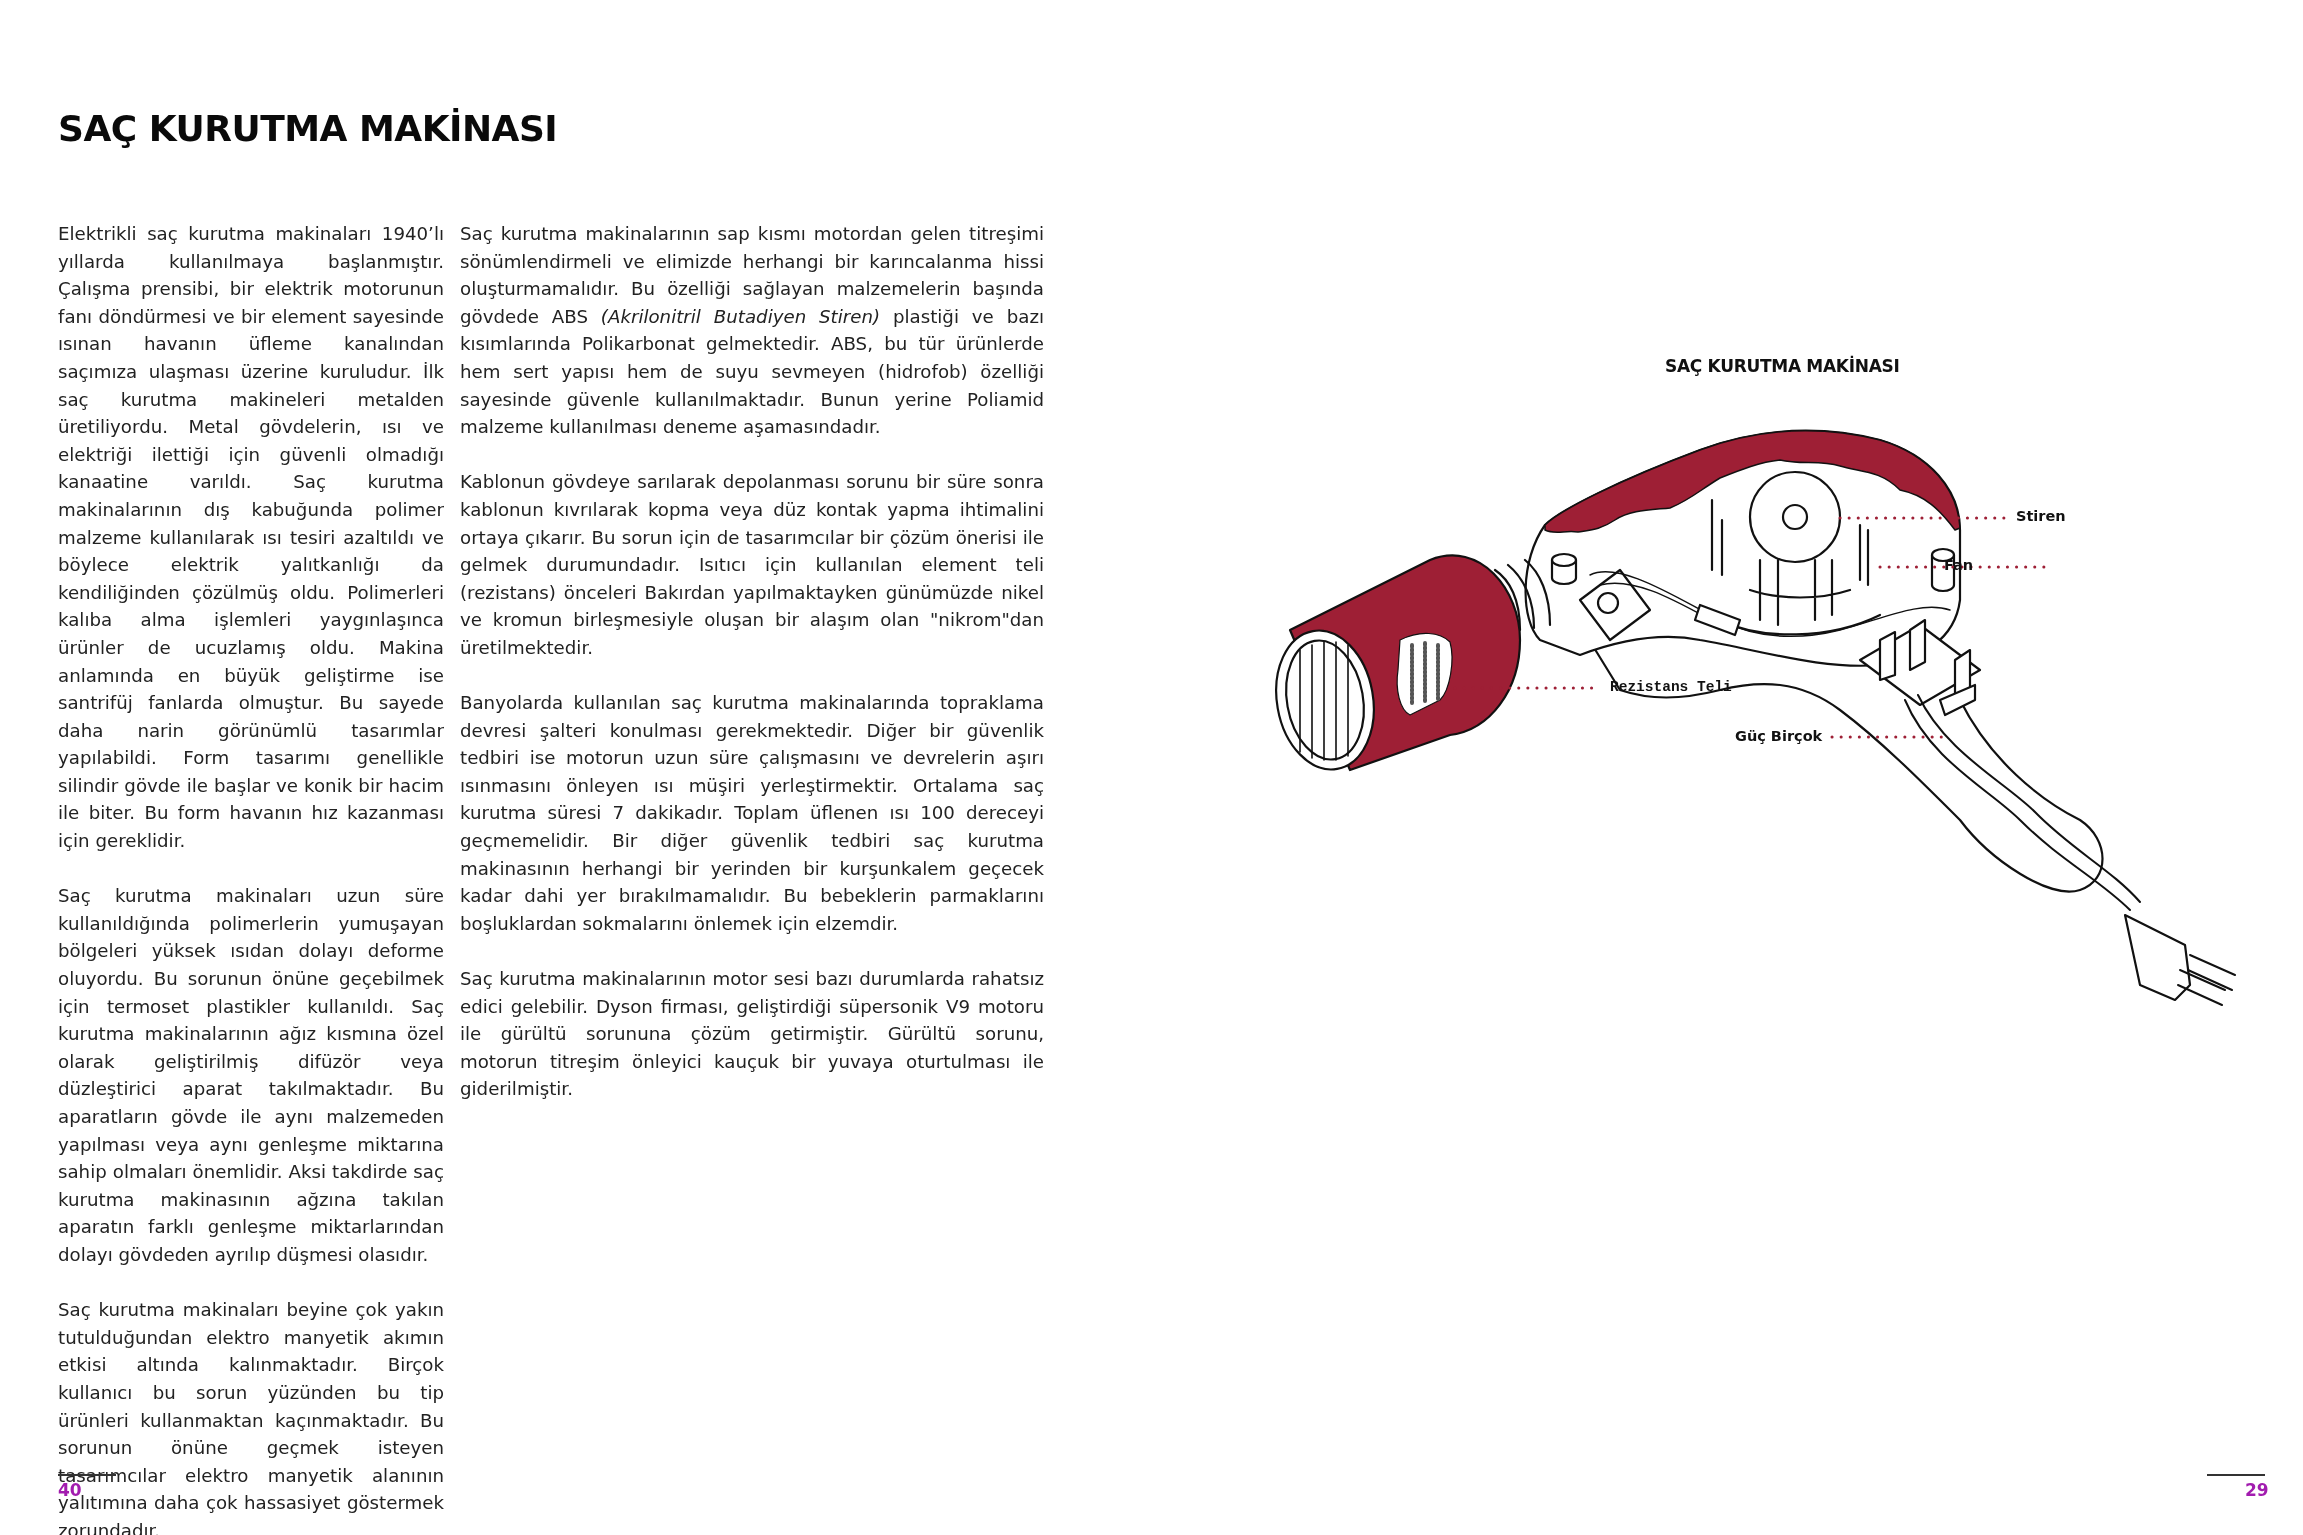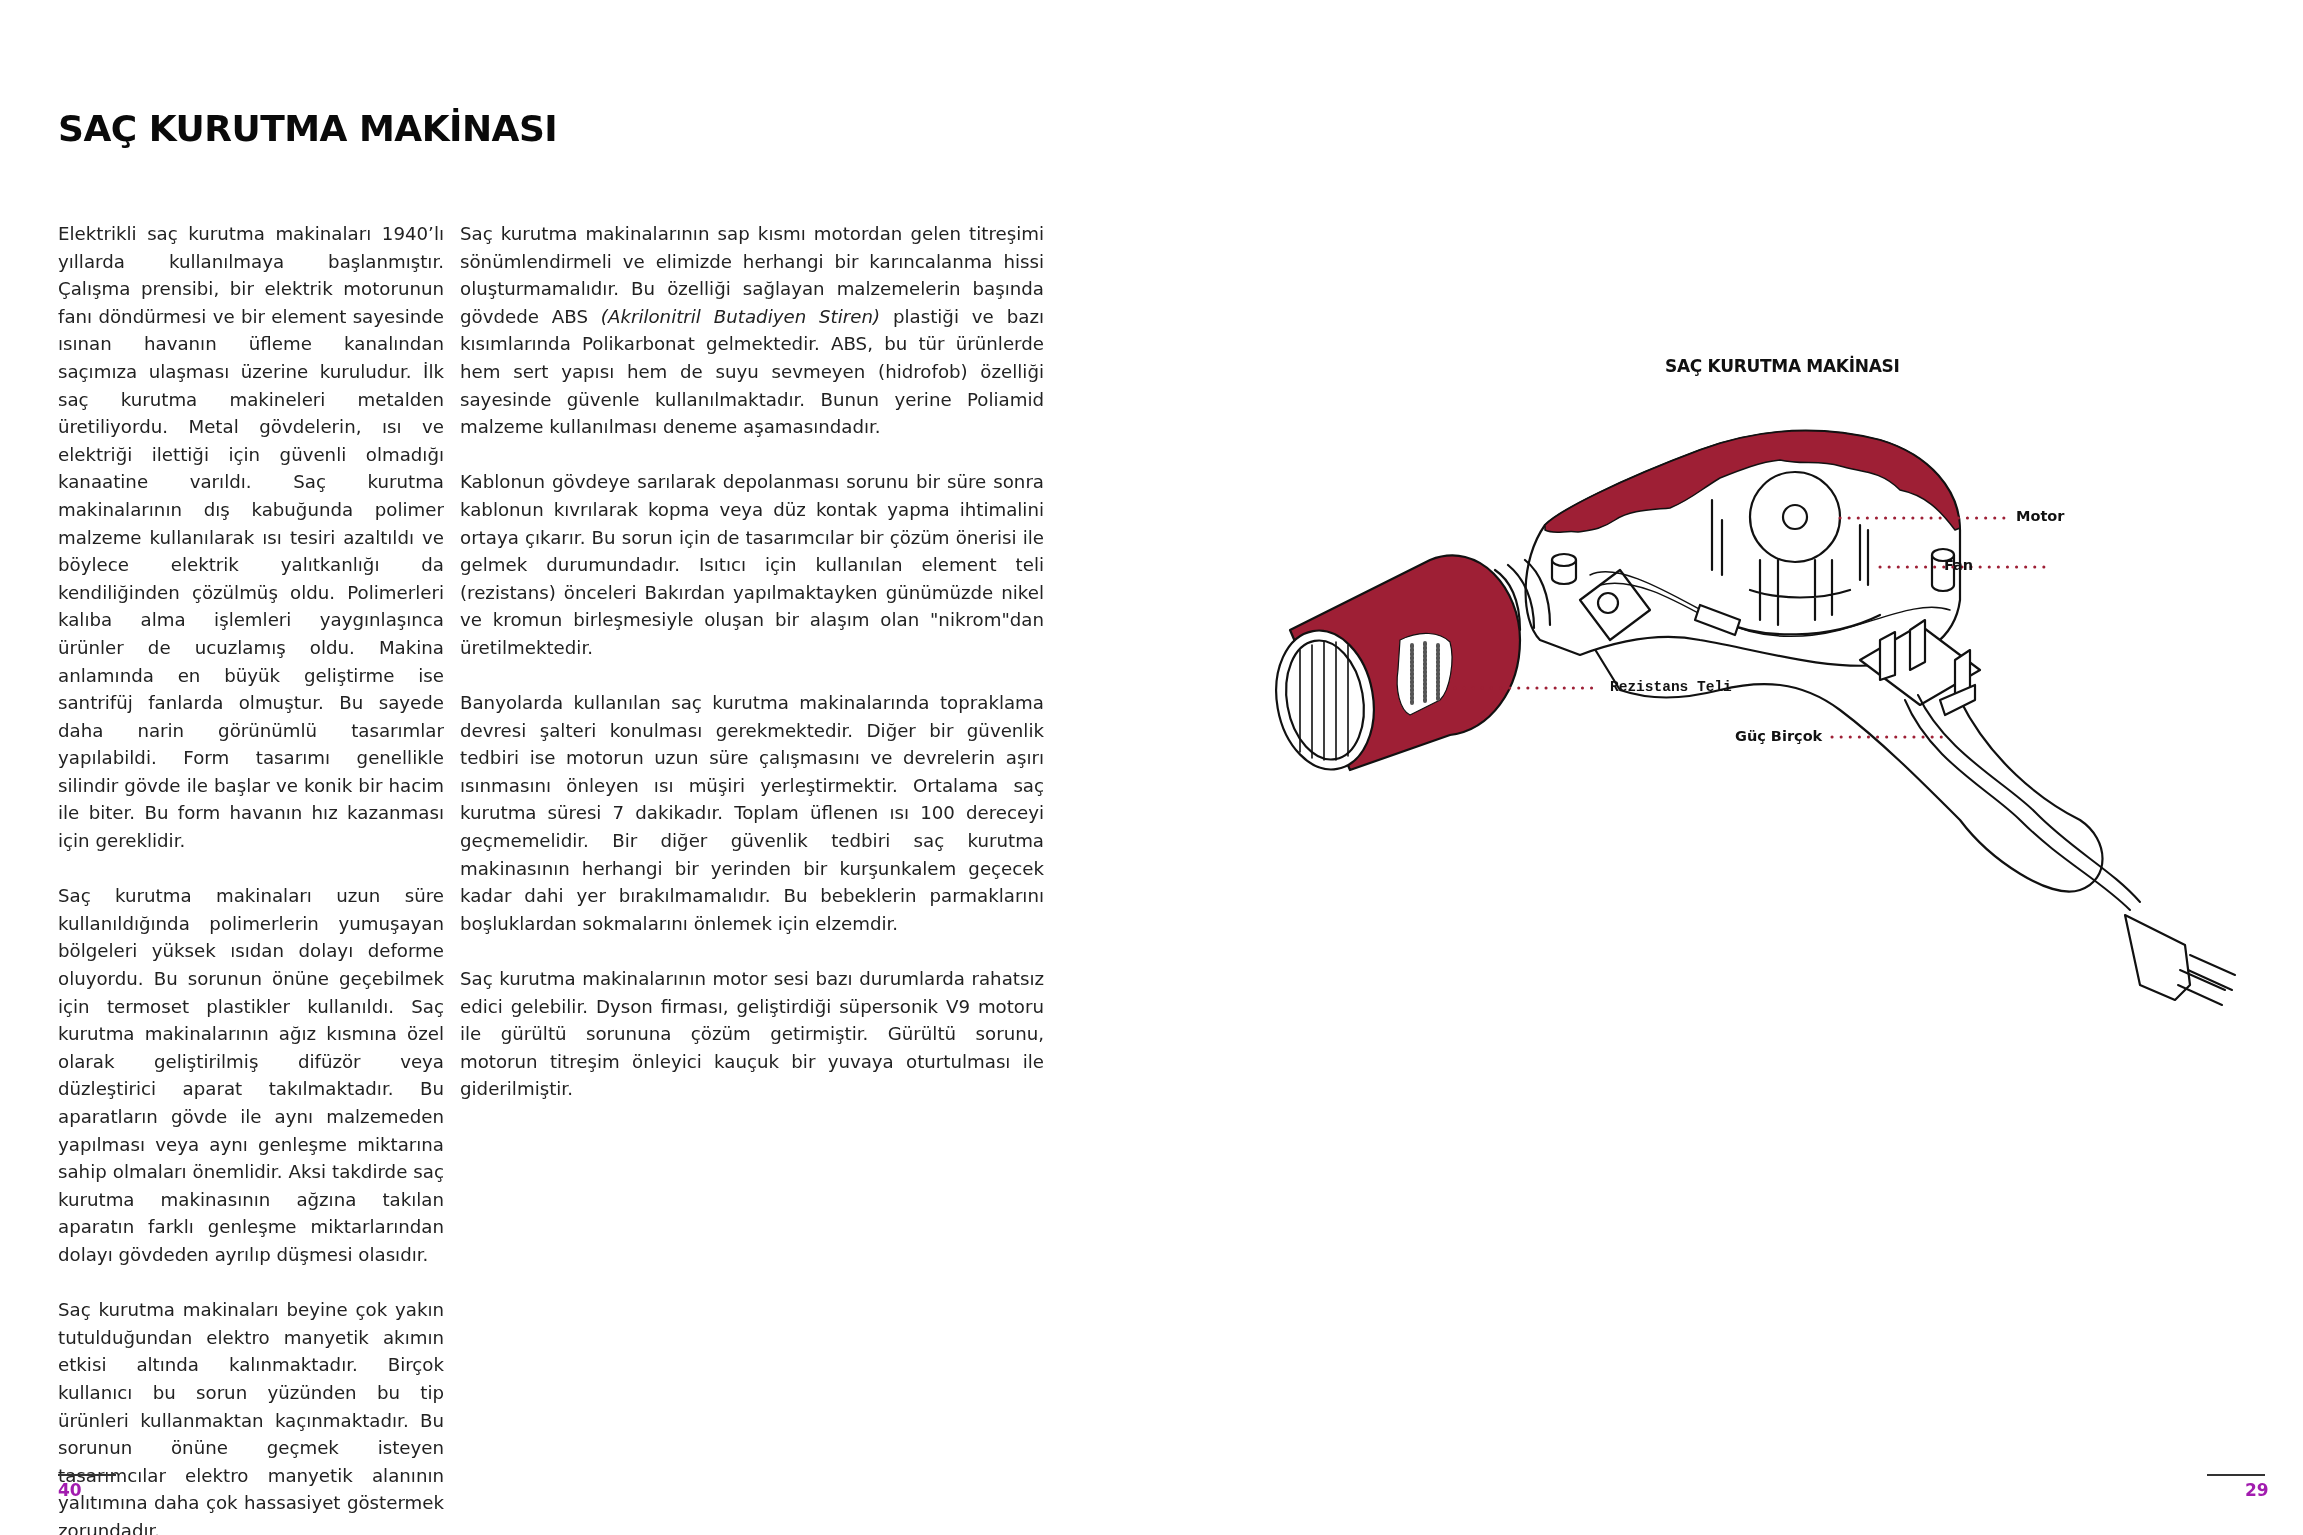--- a/index.html
+++ b/index.html
@@ -91,21 +91,21 @@
   <path d="M2180 970 L2225 990 M2178 985 L2222 1005 M2190 955 L2235 975 M2188 970 L2232 990" stroke-width="2"></path>
 
   <g stroke="#9e1f35" stroke-width="3" stroke-dasharray="0.1 9" stroke-linecap="round">
     <line x1="1840" y1="518" x2="2008" y2="518"></line>
     <line x1="1880" y1="567" x2="2048" y2="567"></line>
     <line x1="1455" y1="688" x2="1600" y2="688"></line>
     <line x1="1832" y1="737" x2="1945" y2="737"></line>
   </g>
 </svg>
 
-<div class="label" style="left:2016px; top:508px;">Motor</div>
+<div class="label" style="left:2016px; top:508px;">Stiren</div>
 <div class="label" style="left:1944px; top:557px;">Fan</div>
 <div class="label" style="left:1610px; top:679px;font-family:Liberation Mono, monospace;">Rezistans Teli</div>
 <div class="label" style="left:1735px; top:728px;">Güç Birçok</div>
 
 <div class="pg-rule" style="left:58px;"></div>
 <div class="pg-num" style="left:58px;">40</div>
 <div class="pg-rule" style="left:2207px;"></div>
 <div class="pg-num" style="left:2245px;">29</div>
 
 </body></html>

